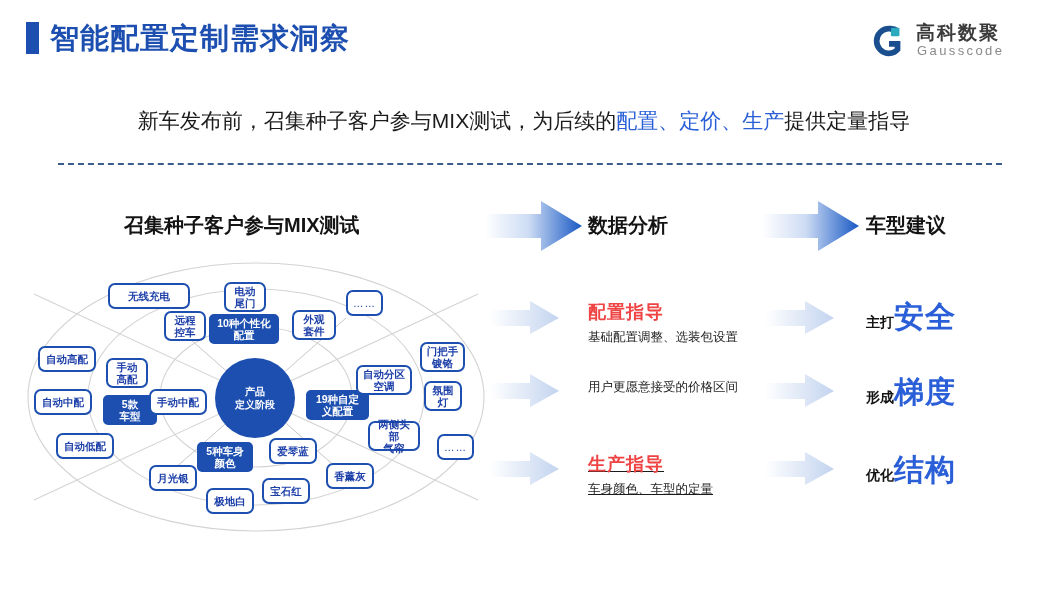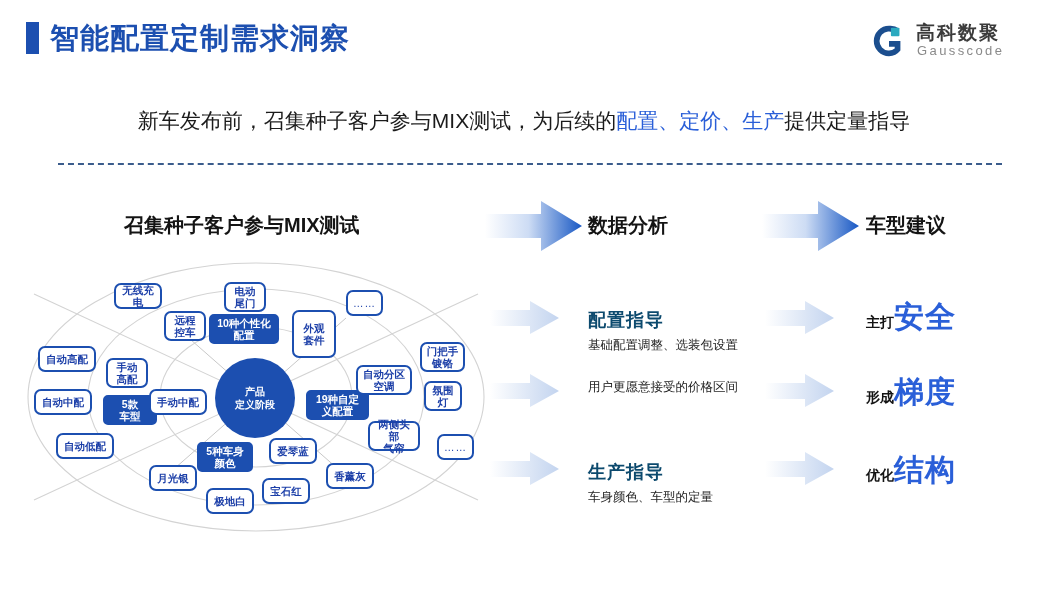--- a/index.html
+++ b/index.html
@@ -61,30 +61,29 @@
   #arrow-s-l1{left:490px;top:301px;}
   #arrow-s-l2{left:490px;top:374px;}
   #arrow-s-l3{left:490px;top:452px;}
   #arrow-s-r1{left:765px;top:301px;}
   #arrow-s-r2{left:765px;top:374px;}
   #arrow-s-r3{left:765px;top:452px;}
 
   
   .mid-block{position:absolute;}
   .mid-title{
-    font-size:18px;font-weight:bold;color:#0c4a6e;white-space:nowrap;
+    font-size:18px;font-weight:bold;color:#ef4444;white-space:nowrap;
     letter-spacing:1px;
-    margin-top:8px;
   }
   .mid-desc{
     font-size:12.5px;color:#242424;white-space:nowrap;margin-top:5px;
   }
   #mid-1{left:588px;top:300px;}
   #mid-2{left:588px;top:374px;}
-  #mid-3{left:588px;top:452px;}
+  #mid-3{left:588px;top:452px;text-decoration:underline;}
 
   
   .right-block{position:absolute;white-space:nowrap;}
   .right-pre{font-size:14px;font-weight:bold;color:#141414;vertical-align:baseline;}
   .right-key{font-size:30px;font-weight:bold;color:#2a5fd8;vertical-align:baseline;letter-spacing:1px;}
   #right-1{left:866px;top:297px;}
   #right-2{left:866px;top:372px;}
   #right-3{left:866px;top:450px;}
 
   
@@ -266,38 +265,38 @@
         <div>车型</div>
       </div>
     </div>
     <div class="node filled" style="left:181px;top:184px;width:56px;height:30px;">
       <div>
         <div>5种车身</div>
         <div>颜色</div>
       </div>
     </div>
 
-    <div class="node" style="left:98px;top:25px;width:48px;height:26px;">
+    <div class="node" style="left:92px;top:25px;width:82px;height:26px;">
       <div>
           <div>无线充电</div>
         </div>
     </div>
     <div class="node" style="left:148px;top:53px;width:42px;height:30px;">
       <div>
           <div>远程</div>
            <div>控车</div>
         </div>
     </div>
     <div class="node" style="left:208px;top:24px;width:42px;height:30px;">
       <div>
           <div>电动</div>
            <div>尾门</div>
         </div>
     </div>
-    <div class="node" style="left:276px;top:52px;width:44px;height:48px;">
+    <div class="node" style="left:276px;top:52px;width:44px;height:30px;">
       <div>
           <div>外观</div>
            <div>套件</div>
         </div>
     </div>
     <div class="node dots" style="left:330px;top:32px;width:37px;height:26px;">
       <div>
           <div>……</div>
         </div>
     </div>

